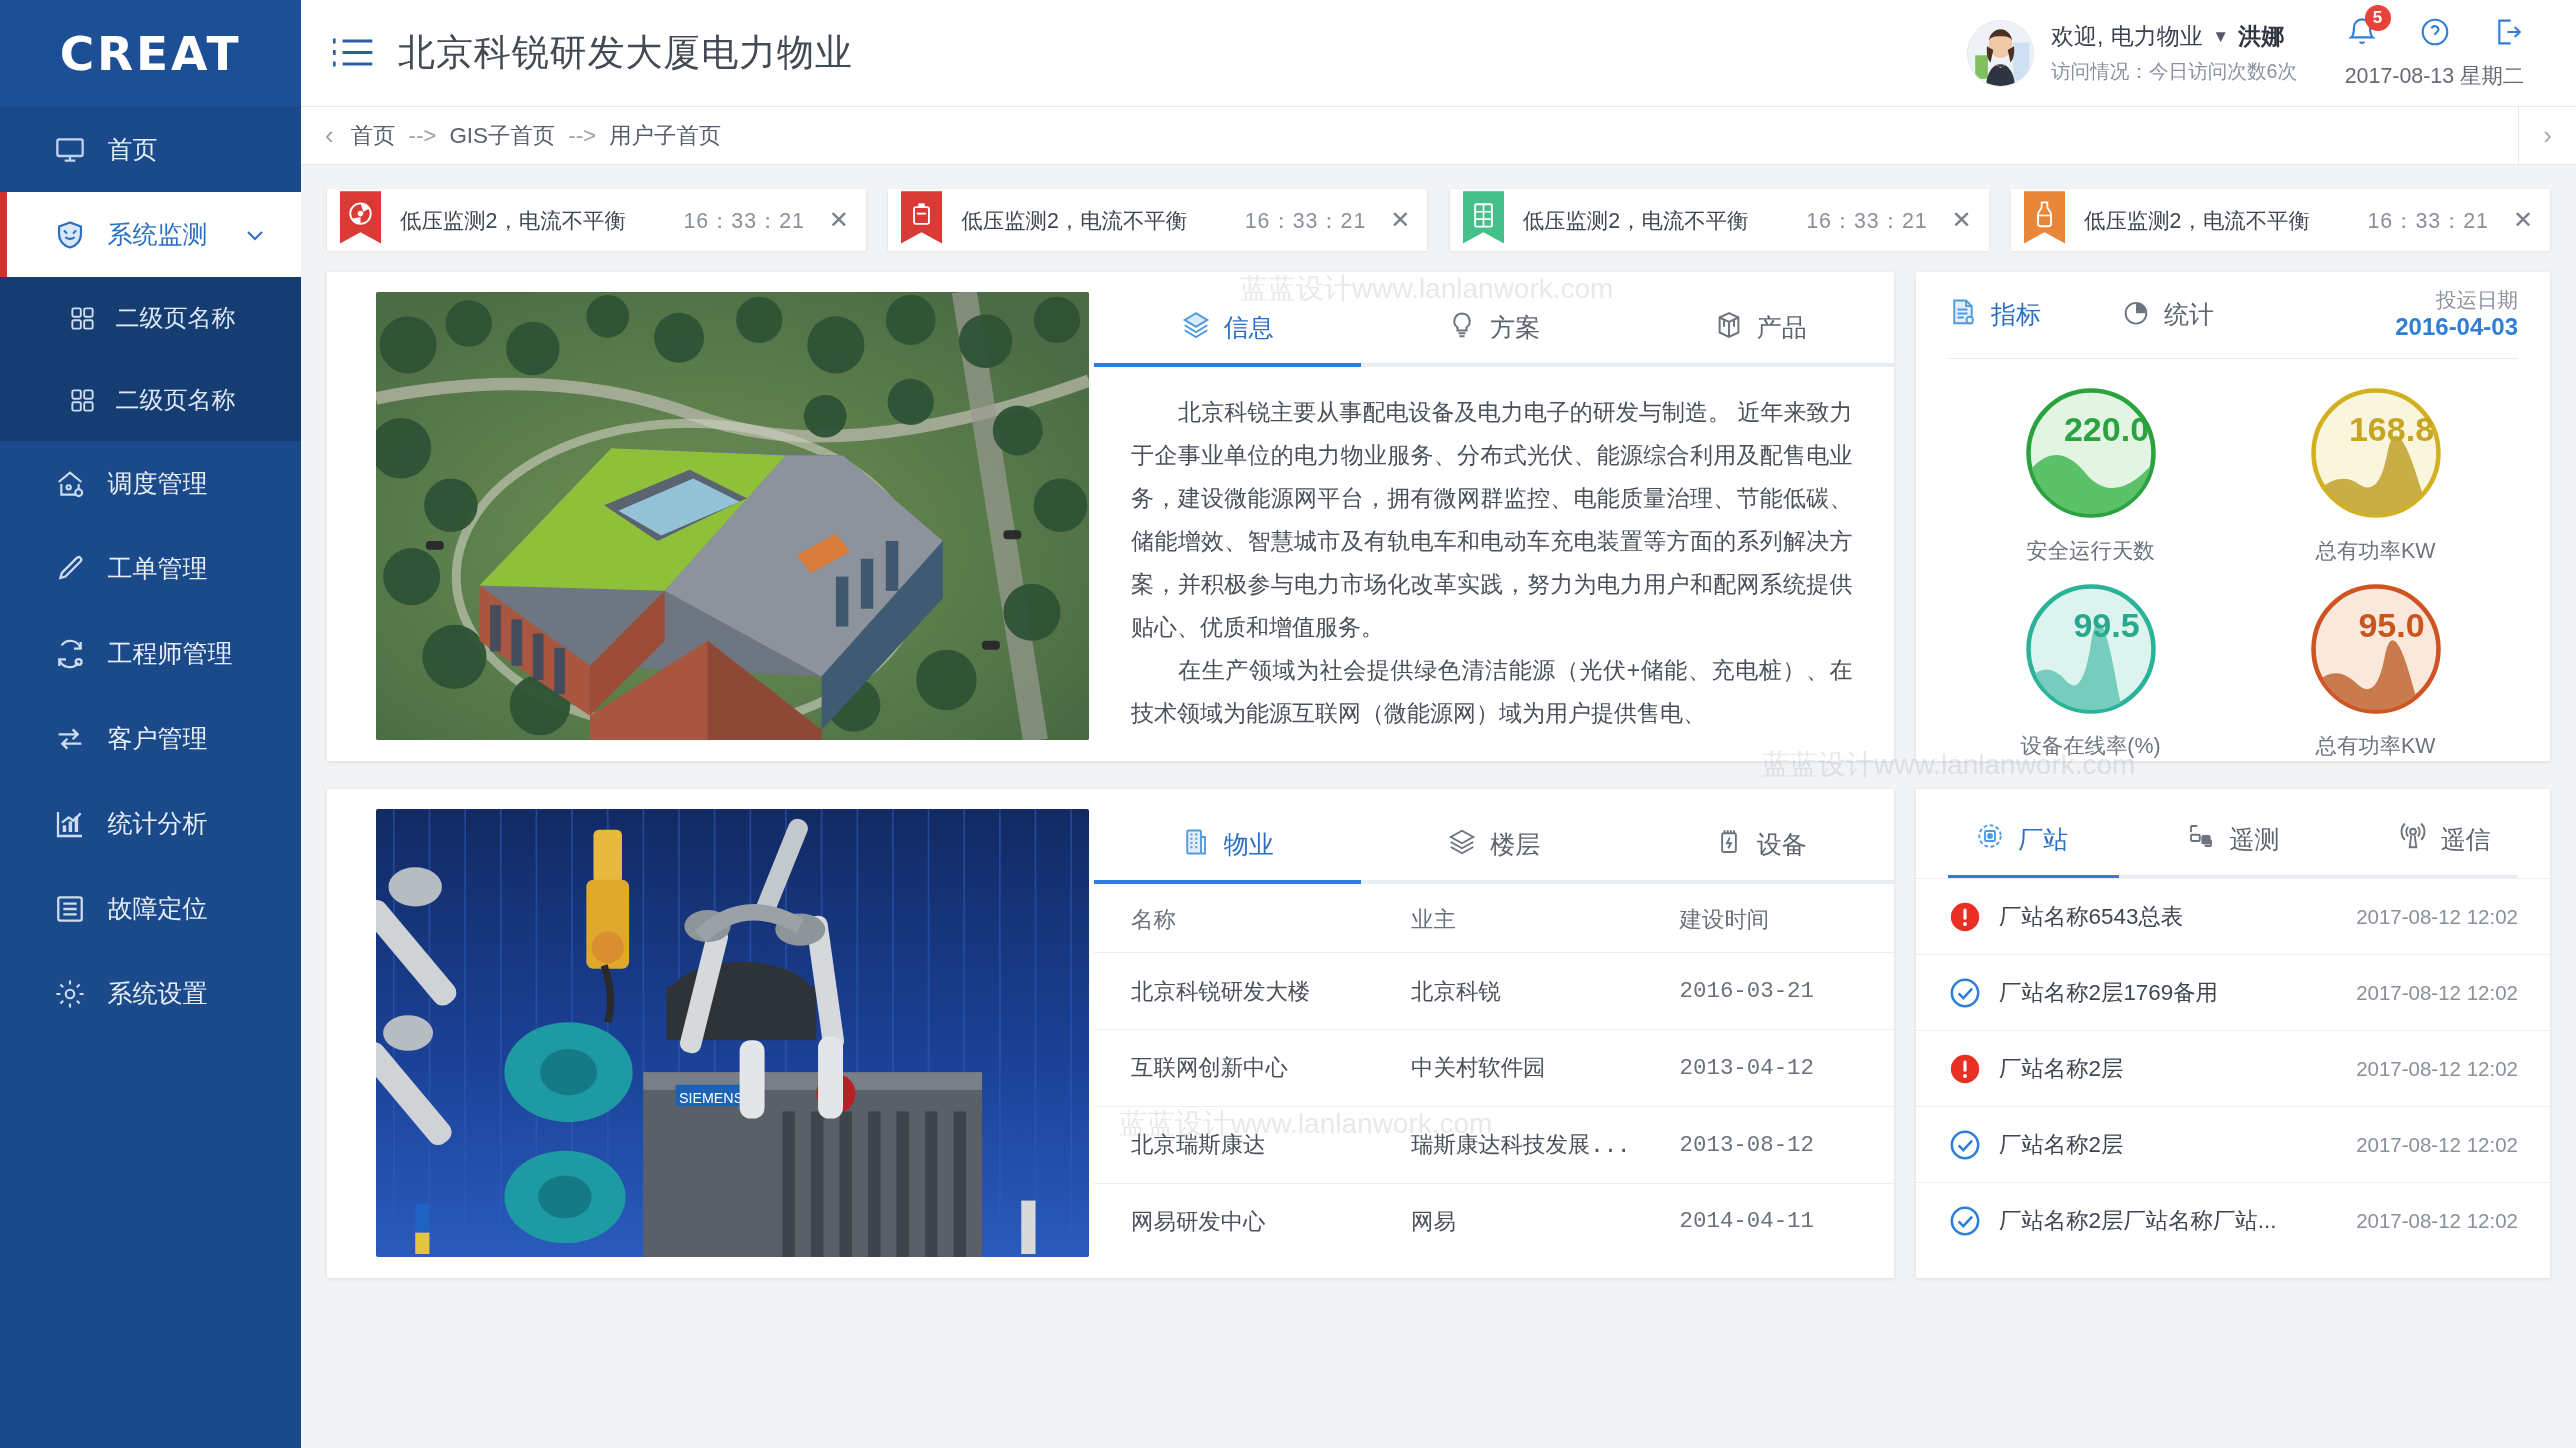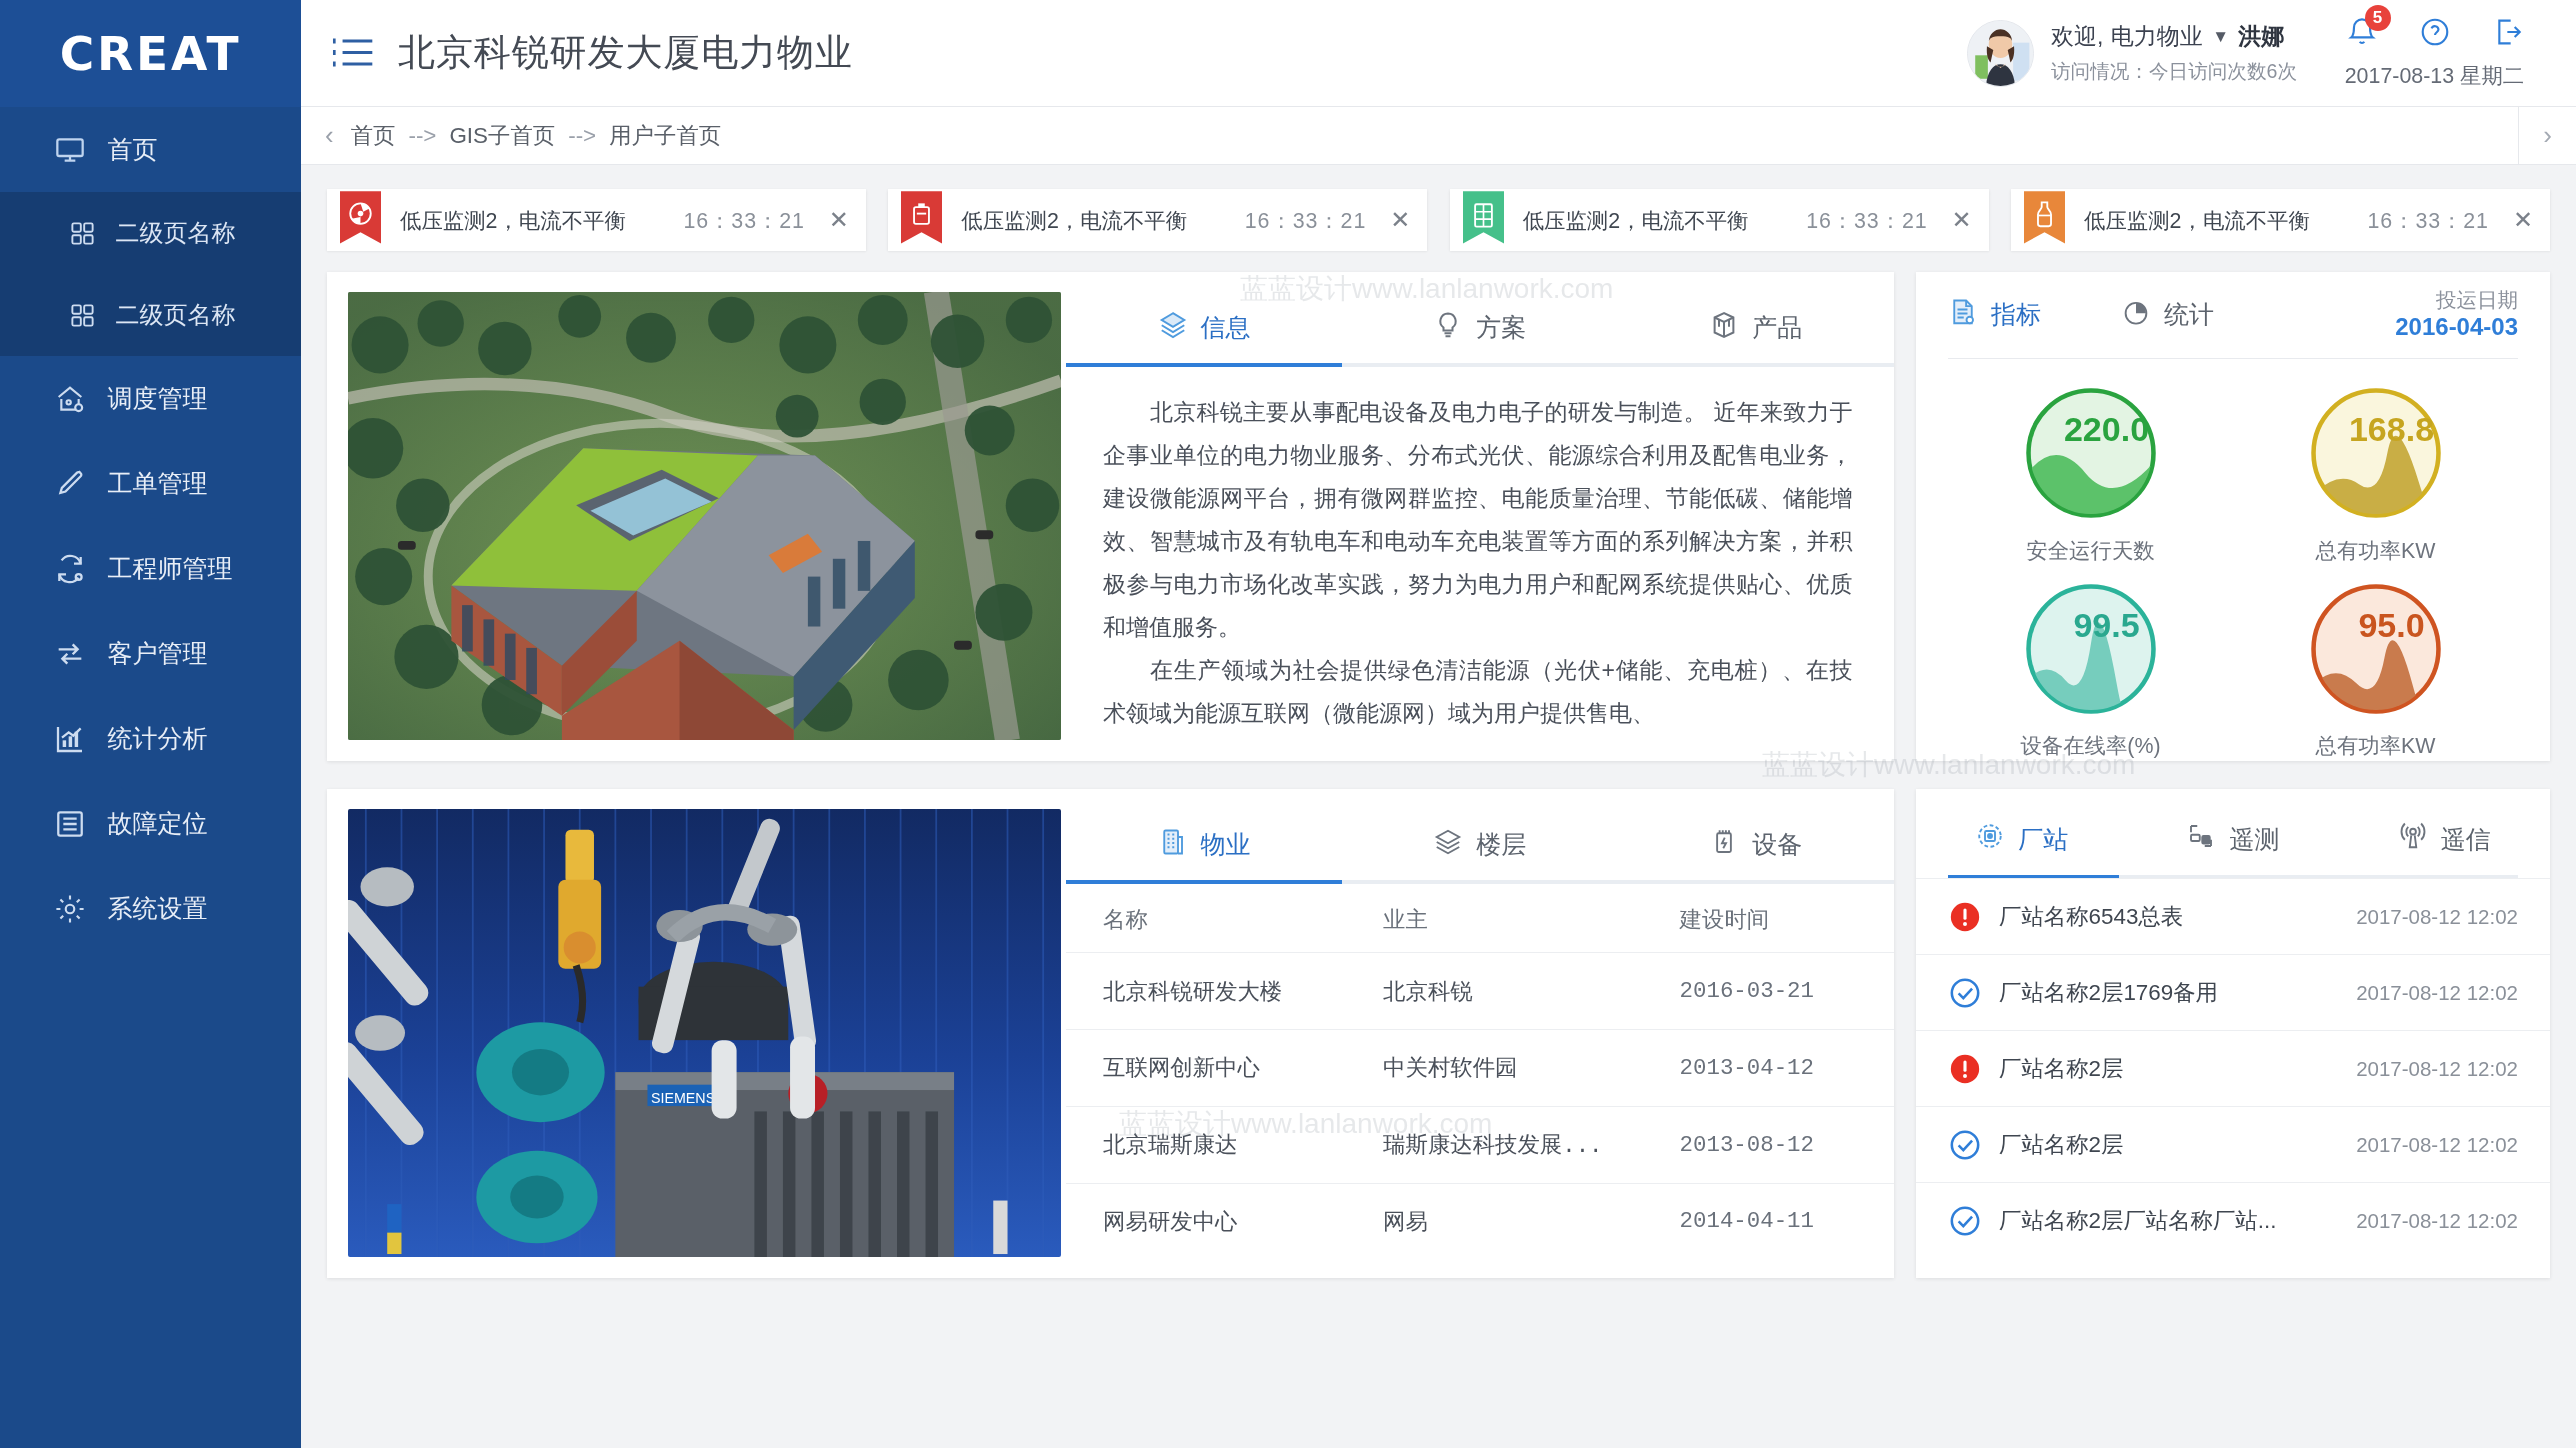--- a/index.html
+++ b/index.html
@@ -118,21 +118,21 @@
   .alert-close { margin-left: 24px; font-size: 24px; color: #7b818a; cursor: pointer; }
 
   
   .content { display: flex; padding: 13px 26px 0 26px; gap: 22.4px; flex: 1; min-height: 0; align-items: flex-start;}
   .col-left { flex: 1 1 auto; display: flex; flex-direction: column; gap: 28px; min-width:0;}
   .col-right { flex: 0 0 634px; display: flex; flex-direction: column; gap: 28px; }
 
   .card { background: #ffffff; box-shadow: 0 0.9px 3.7px rgba(0,0,0,.09); }
 
   .card-split { display: flex; height: 489px; }
-  .card-img { flex: 0 0 713px; padding: 20.5px 0 20.5px 20.5px; }
+  .card-img { flex: 0 0 713px; padding: 20.5px 0 20.5px 20.5px; margin-left: 28px; }
   .thumb { width: 713px; height: 448px; border-radius: 1.9px; overflow: hidden; position: relative;}
   .thumb svg { width:100%; height:100%; display:block;}
   .card-body { flex: 1; display: flex; flex-direction: column; min-width: 0; padding-left: 5.6px; }
 
   .tabs { display: flex; height: 71px; align-items: center; position: relative; padding: 0 0 0 0; margin-top: 20.5px;}
   .tab {
     flex: 1; display: flex; align-items: center; justify-content: center;
     font-size: 25px; color: #5c636d; cursor: pointer; gap: 13px; height: 100%;
   }
   .tab svg { width: 30px; height: 30px; }
@@ -209,20 +209,34 @@
       <div class="menu-item">
         <span class="mi-icon">
           <svg viewBox="0 0 24 24" fill="none" stroke="#bfd4ef" stroke-width="1.7">
               <rect x="2.5" y="4" width="19" height="12.5" rx="1.4"></rect>
               <path d="M8 20h8M12 16.5V20"></path>
             </svg>
         </span>
         <span>首页</span>
       </div>
 
+      <div class="menu-item active">
+        <span class="mi-icon">
+          <svg viewBox="0 0 24 24" fill="none" stroke="#2b6fc4" stroke-width="1.6">
+            <path d="M12 2.6 3.8 5.6v6.1c0 4.6 3.4 8.5 8.2 9.7 4.8-1.2 8.2-5.1 8.2-9.7V5.6z" fill="#d9e7f8"></path>
+            <path d="M7.5 8.5 9.7 11M16.5 8.5 14.3 11M8.6 13.5c1.2 1.9 5.6 1.9 6.8 0" stroke="#2b6fc4"></path>
+          </svg>
+        </span>
+        <span>系统监测</span>
+        <span class="chev">
+          <svg viewBox="0 0 24 24" fill="none" stroke="#2b6fc4" stroke-width="2">
+              <path d="M5 9l7 7 7-7"></path>
+            </svg>
+        </span>
+      </div>
 
       <div class="submenu">
         <div class="menu-item">
           <span class="mi-icon">
             <svg viewBox="0 0 24 24" fill="none" stroke="#cddcf0" stroke-width="1.7">
                 <rect x="3" y="3" width="7.5" height="7.5" rx="1.3"></rect>
                 <rect x="13.5" y="3" width="7.5" height="7.5" rx="1.3"></rect>
                 <rect x="3" y="13.5" width="7.5" height="7.5" rx="1.3"></rect>
                 <rect x="13.5" y="13.5" width="7.5" height="7.5" rx="1.3"></rect>
               </svg>

